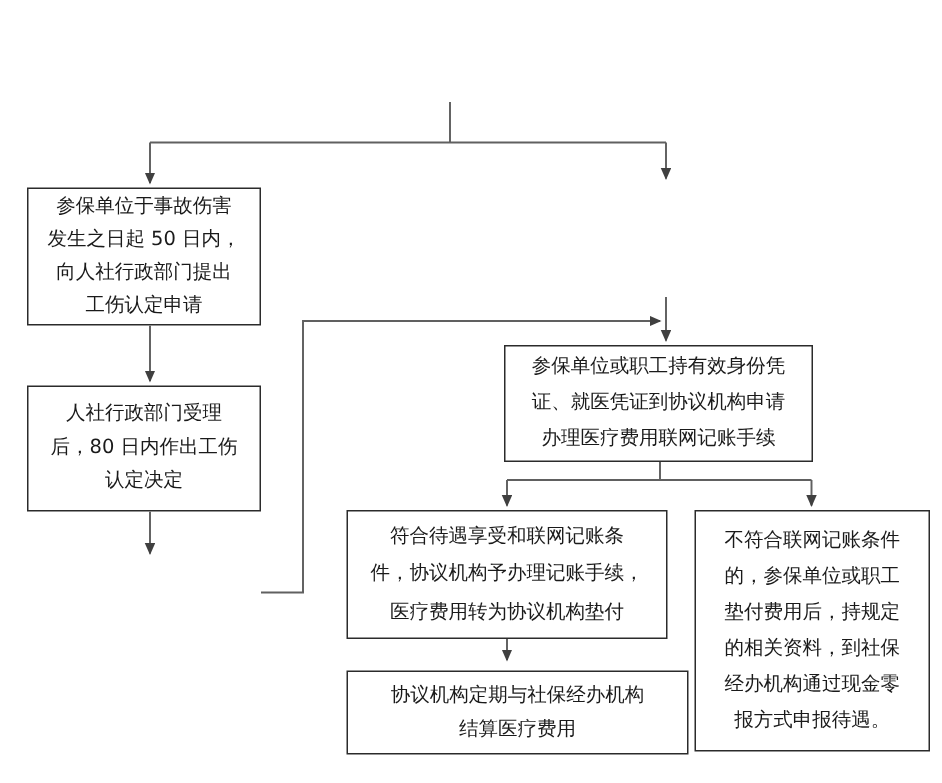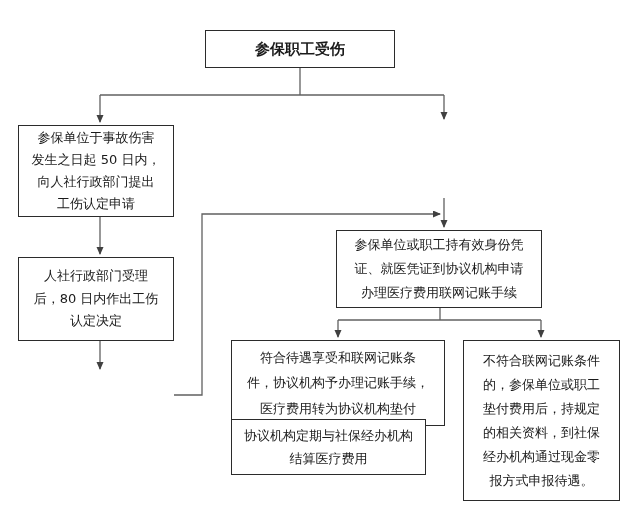--- a/index.html
+++ b/index.html
@@ -26,21 +26,21 @@
     padding:2px 4px;
   }
   .n-start{left:205px;top:30px;width:190px;height:38px;font-size:15px;font-weight:bold;line-height:1.2;}
   .n-apply{left:18px;top:125px;width:156px;height:92px;line-height:1.7;}
   .n-decide{left:18px;top:257px;width:156px;height:84px;}
   .n-confirmed{left:18px;top:372px;width:156px;height:50px;}
   .n-treat{left:332px;top:122px;width:208px;height:76px;line-height:1.8;}
   .n-netapply{left:336px;top:230px;width:206px;height:78px;line-height:1.85;}
   .n-eligible{left:231px;top:340px;width:214px;height:86px;line-height:1.95;}
   .n-noteligible{left:463px;top:340px;width:157px;height:161px;align-items:flex-start;padding-top:8px;line-height:1.85;}
-  .n-settle{left:231px;top:419px;width:195px;height:56px;line-height:1.8;}
+  .n-settle{left:231px;top:447px;width:228px;height:56px;line-height:1.8;}
   #wires{position:absolute;left:0;top:0;width:628px;height:522px;pointer-events:none;}
 </style>
 </head>
 <body>
 
 <div id="canvas">
 
   <svg id="wires" viewBox="0 0 628 522" xmlns="http://www.w3.org/2000/svg">
     <defs>
       <marker id="arr" markerWidth="9" markerHeight="9" refX="7" refY="3.5" orient="auto" markerUnits="userSpaceOnUse">
@@ -59,21 +59,20 @@
     <path d="M174,395 L202,395 L202,214 L440,214" fill="none" stroke="#606060" stroke-width="1.3" marker-end="url(#arr)"></path>
 
     <line x1="444" y1="198" x2="444" y2="227" stroke="#606060" stroke-width="1.3" marker-end="url(#arr)"></line>
     <line x1="440" y1="308" x2="440" y2="320" stroke="#606060" stroke-width="1.3"></line>
     <line x1="338" y1="320" x2="541" y2="320" stroke="#606060" stroke-width="1.3"></line>
     <line x1="338" y1="320" x2="338" y2="337" stroke="#606060" stroke-width="1.3" marker-end="url(#arr)"></line>
     <line x1="541" y1="320" x2="541" y2="337" stroke="#606060" stroke-width="1.3" marker-end="url(#arr)"></line>
     <line x1="338" y1="426" x2="338" y2="440" stroke="#606060" stroke-width="1.3" marker-end="url(#arr)"></line>
   </svg>
 
-  <div class="node n-start">参保职工受伤</div>
   <div class="node n-apply">参保单位于事故伤害
 发生之日起 50 日内，
 向人社行政部门提出
 工伤认定申请</div>
   <div class="node n-decide">人社行政部门受理
 后，80 日内作出工伤
 认定决定</div>
   <div class="node n-netapply">参保单位或职工持有效身份凭
 证、就医凭证到协议机构申请
 办理医疗费用联网记账手续</div>

